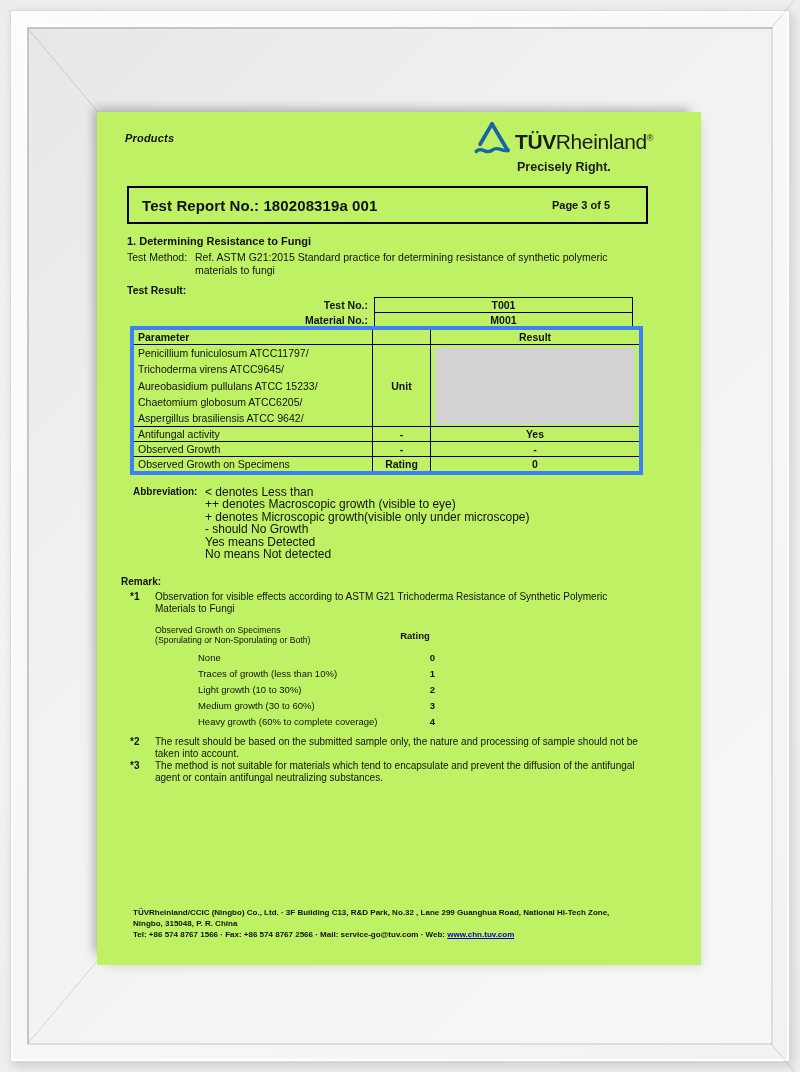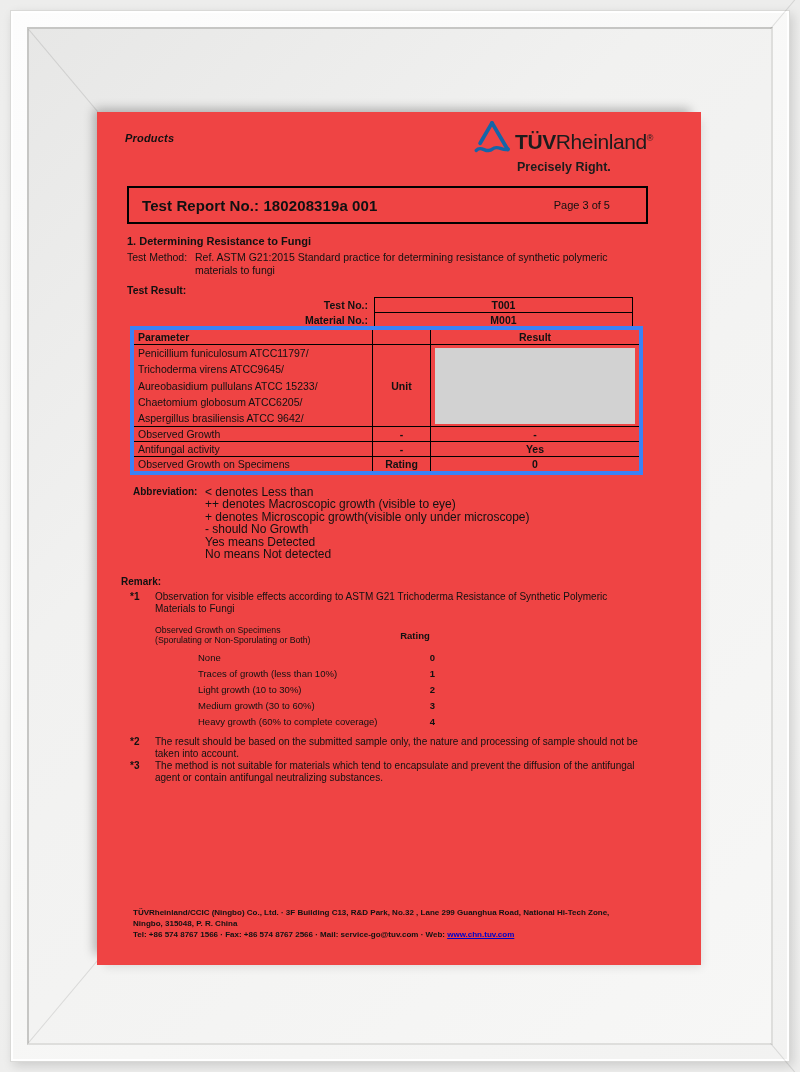--- a/index.html
+++ b/index.html
@@ -7,38 +7,38 @@
     background:linear-gradient(180deg,#ededec 0%,#f3f3f2 60%,#eeeeed 100%);}
   .frame{position:absolute;inset:10px;background:linear-gradient(135deg,#fdfdfd 0%,#f7f7f6 55%,#f2f2f1 100%);
     border:1px solid #d9d9d7;box-shadow:3px 4px 10px rgba(0,0,0,.14), inset 0 0 0 2px #ffffff;}
   .mat{position:absolute;inset:16px;background:linear-gradient(135deg,#e7e7e6 0%,#f1f1f0 35%,#f7f7f6 100%);
     border:2px solid #c6c6c4;border-right-color:#dededc;border-bottom-color:#dededc;}
   .bevel{position:absolute;width:110px;height:1px;background:rgba(0,0,0,.10);transform-origin:0 0;}
   .bevel.tl{left:0;top:0;transform:rotate(50deg);}
   .bevel.tr{right:0;top:0;transform:rotate(130deg);transform-origin:100% 0;}
   .bevel.bl{left:0;bottom:0;transform:rotate(-50deg);transform-origin:0 100%;}
   .bevel.br{right:0;bottom:0;transform:rotate(-130deg);transform-origin:100% 100%;}
-  .paper{position:absolute;left:97px;top:112px;width:604px;height:853px;background:#ef4444;
+  .paper{position:absolute;left:97px;top:112px;width:604px;height:853px;background:#bef264;
     box-shadow:-7px -7px 10px -4px rgba(0,0,0,.28), 4px 5px 9px -3px rgba(0,0,0,.10);}
 
   .abs{position:absolute;}
   .products{left:28px;top:20px;font-size:11px;font-weight:bold;font-style:italic;letter-spacing:.2px;}
 
   .logo{left:376px;top:6px;width:212px;}
-  .logo-row{display:flex;align-items:center;}
+  .logo-row{display:flex;align-items:flex-end;}
   .logo-tri{width:38px;height:42px;margin-right:4px;}
   .logo-text{font-size:21px;letter-spacing:-.4px;line-height:40px;white-space:nowrap;color:#1c1c1c;}
   .logo-text .tuv{font-weight:bold;}
   .logo-text .reg{font-size:9px;vertical-align:super;}
   .logo-tag{font-size:12.5px;font-weight:bold;margin:-2px 0 0 44px;color:#1c1c1c;}
 
   .title-box{left:30px;top:74px;width:521px;height:38px;border:2px solid #000;
     display:flex;align-items:center;justify-content:space-between;box-sizing:border-box;padding:0 36px 0 13px;}
   .title-box .report-no{font-size:15px;font-weight:bold;letter-spacing:.1px;}
-  .title-box .page-ind{font-size:11px;font-weight:normal;}
+  .title-box .page-ind{font-size:11px;font-weight:bold;}
 
   .section-h{left:30px;top:123px;font-size:11px;font-weight:bold;}
   .tm-label{left:30px;top:139px;font-size:10.5px;}
   .tm-text{left:98px;top:139px;width:424px;font-size:10.5px;line-height:12.5px;}
   .tr-label{left:30px;top:172px;font-size:10.5px;font-weight:bold;}
 
   table{border-collapse:collapse;table-layout:fixed;}
   .tblA{left:33px;top:185px;width:503px;}
   .tblA td{font-size:10.5px;height:14px;padding:0 6px;}
   .tblA .lab{width:232px;text-align:right;font-weight:bold;border:none;margin-top:19px;}
@@ -141,28 +141,28 @@
         <div>Aureobasidium pullulans ATCC 15233/</div>
         <div>Chaetomium globosum ATCC6205/</div>
         <div>Aspergillus brasiliensis ATCC 9642/</div>
       </td>
       <td class="c2 bold">Unit</td>
       <td class="c3 gray-cell">
             <div class="gray-box"></div>
           </td>
     </tr>
     <tr>
+      <td class="c1">Antifungal activity</td>
+      <td class="c2 bold">-</td>
+      <td class="c3 bold">Yes</td>
+    </tr>
+    <tr>
       <td class="c1">Observed Growth</td>
       <td class="c2 bold">-</td>
       <td class="c3 bold">-</td>
-    </tr>
-    <tr>
-      <td class="c1">Antifungal activity</td>
-      <td class="c2 bold">-</td>
-      <td class="c3 bold">Yes</td>
     </tr>
     <tr>
       <td class="c1">Observed Growth on Specimens</td>
       <td class="c2 bold">Rating</td>
       <td class="c3 bold">0</td>
     </tr>
   </tbody>
     </table>
 
   <div class="abs abbr-label">Abbreviation:</div>

